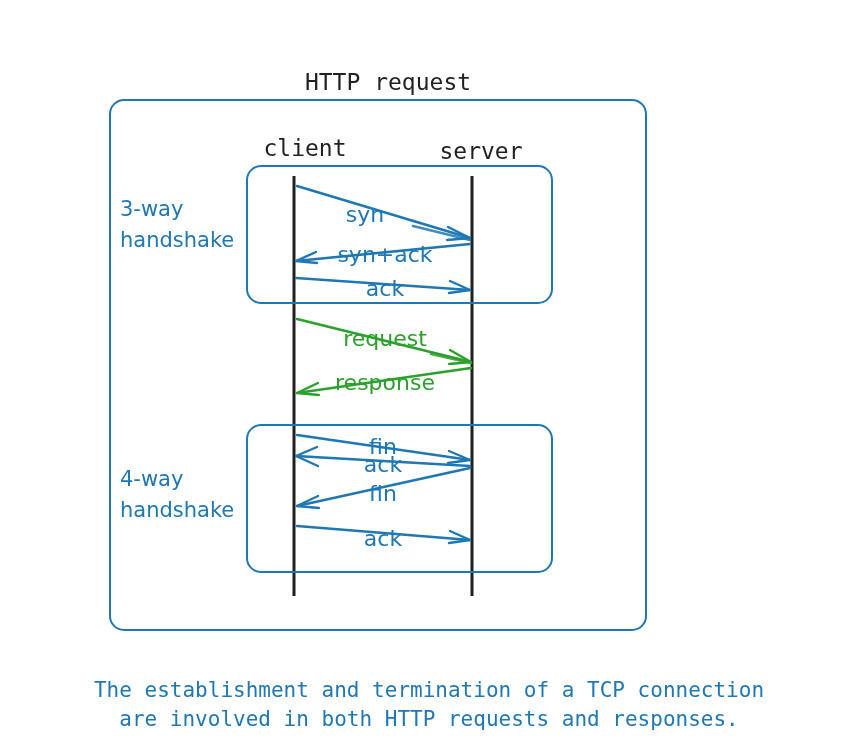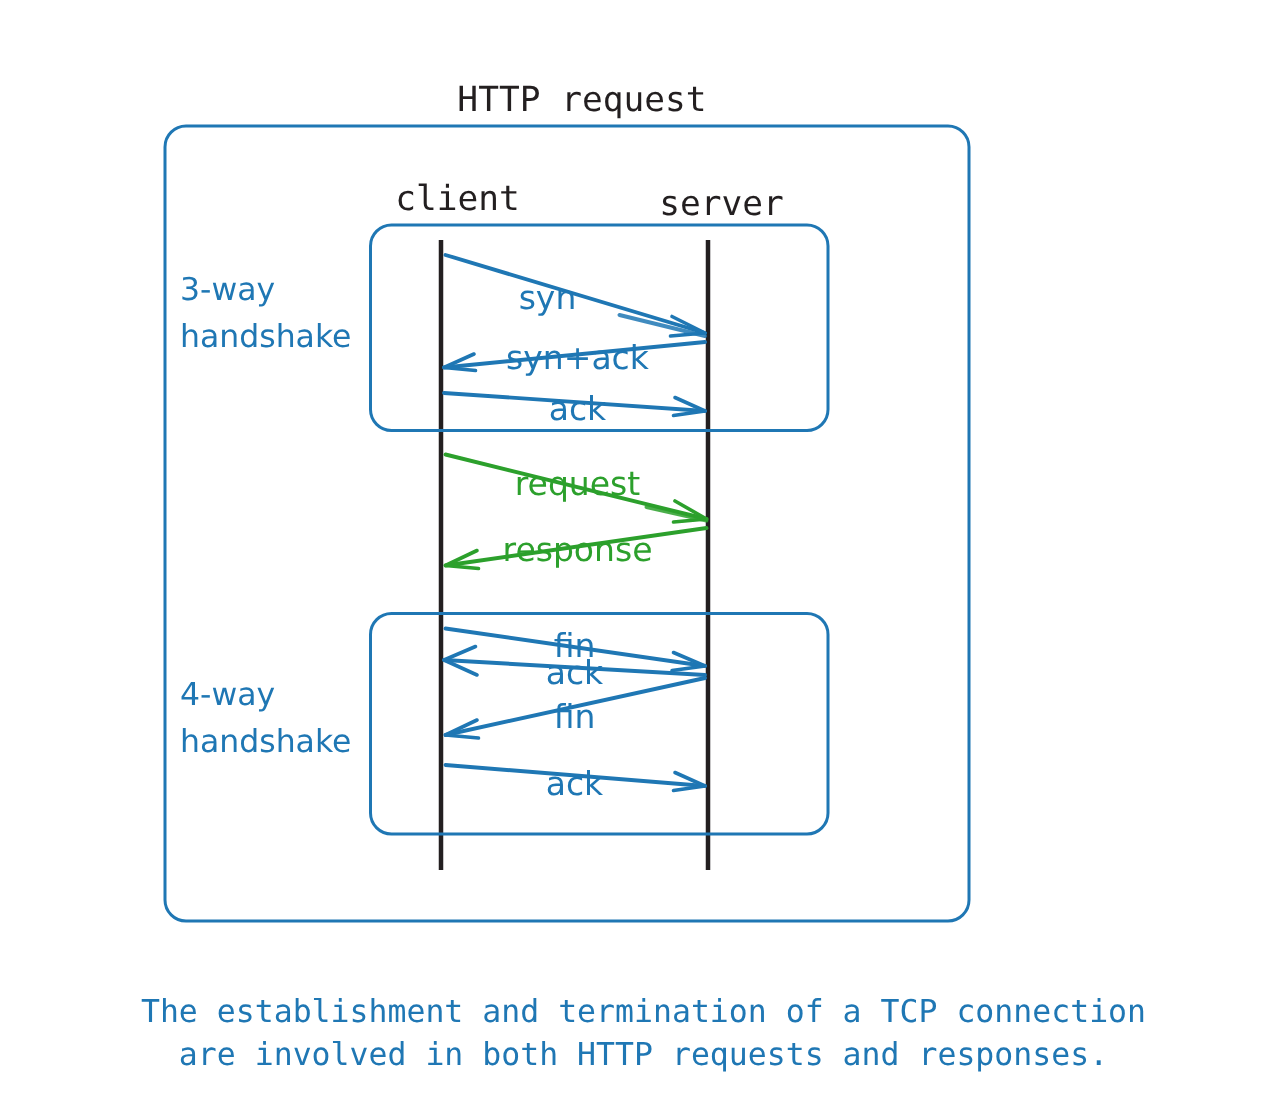--- a/index.html
+++ b/index.html
@@ -10,21 +10,21 @@
   body {
     width: 858px;
     height: 740px;
     position: relative;
     font-family: "DejaVu Sans", sans-serif;
     overflow: hidden;
   }
   #diagram-root {
     position: absolute;
     left: 0;
-    top: 0;
+    top: 16px;
     width: 858px;
     height: 572px;
   }
   svg.canvas {
     display: block;
     width: 858px;
     height: 740px;
   }
   .title-text {
     font-family: "DejaVu Sans Mono", monospace;

